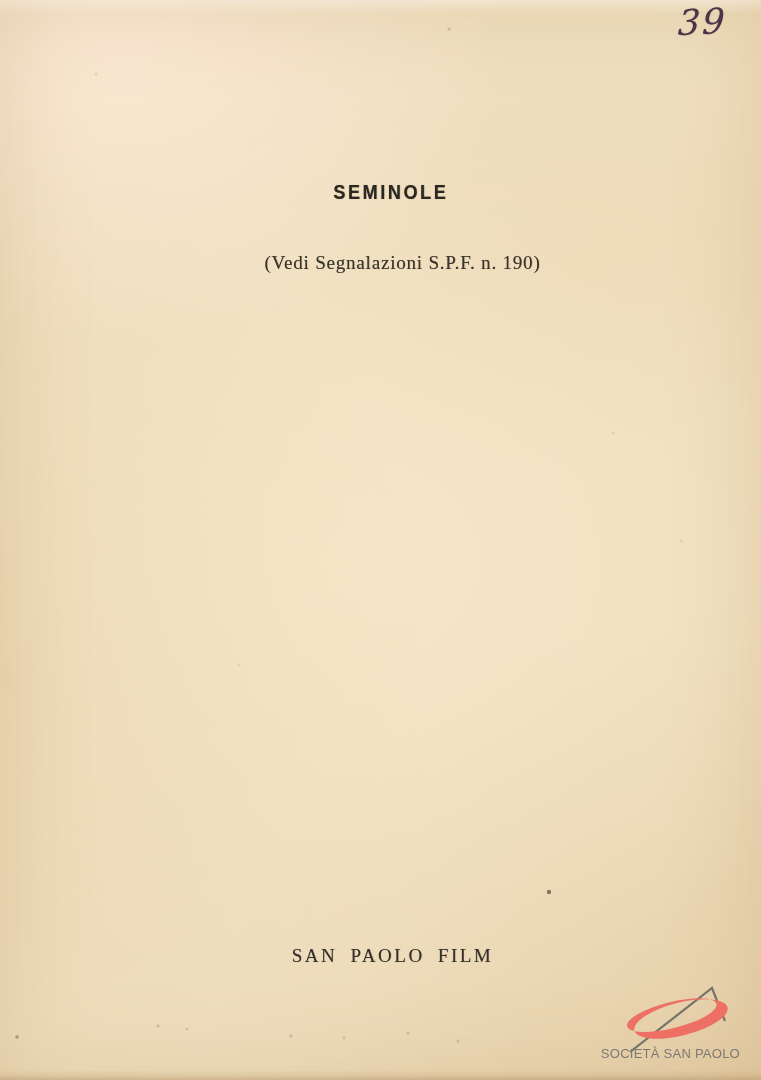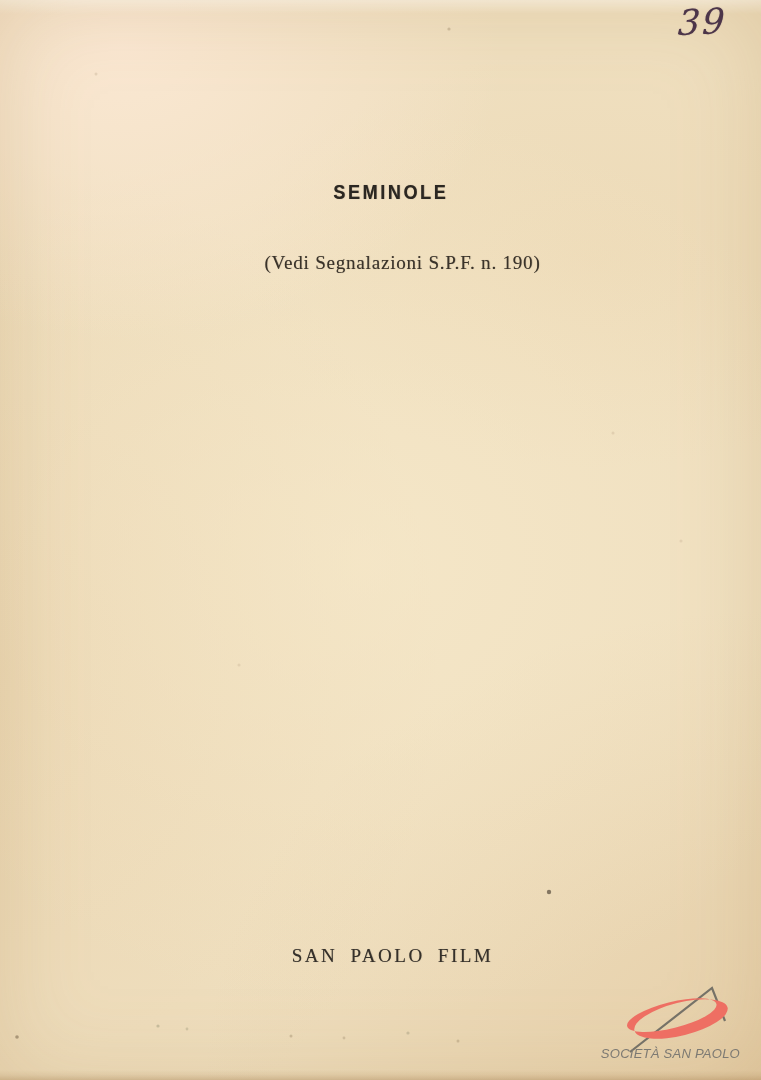--- a/index.html
+++ b/index.html
@@ -78,21 +78,20 @@
     color: #35302a;
     text-shadow: 0.3px 0.3px 0.7px rgba(53,48,42,0.45);
   }
 
   .logo {
     position: absolute;
     left: 596px;
     top: 982px;
     width: 150px;
     height: 94px;
-    font-style: italic;
   }
   .logo svg {
     position: absolute;
     left: 0;
     top: 0;
   }
   .logo-caption {
     position: absolute;
     left: 0;
     top: 64px;

